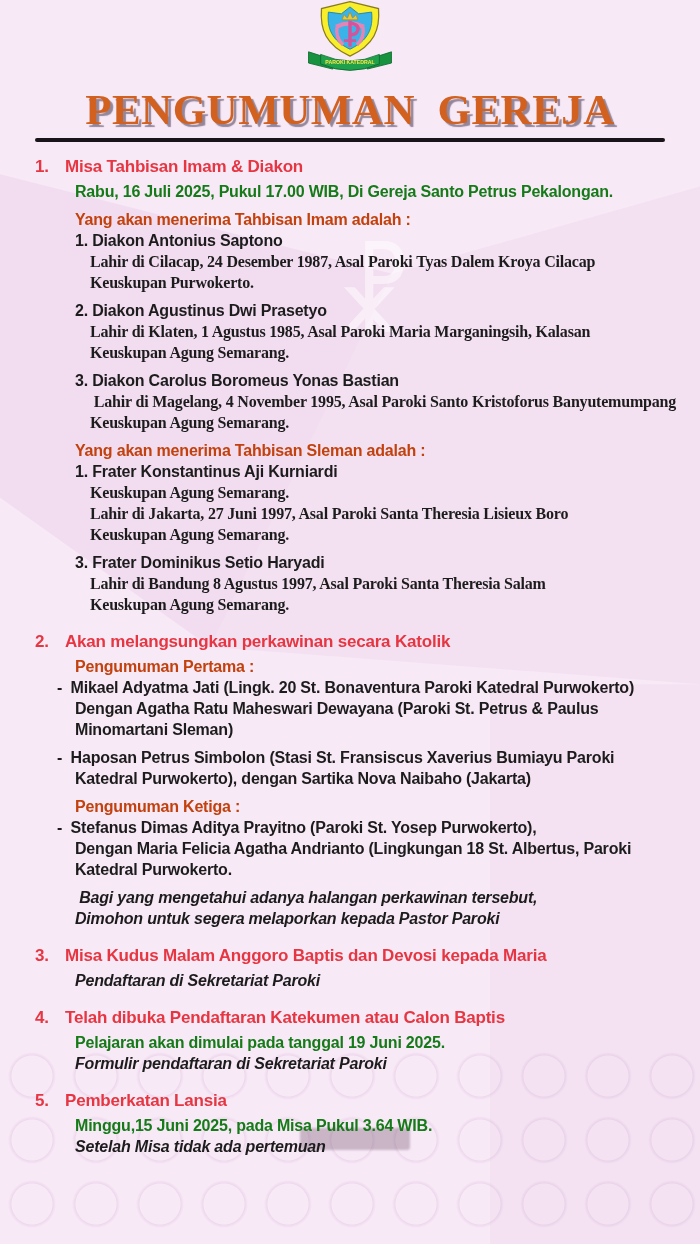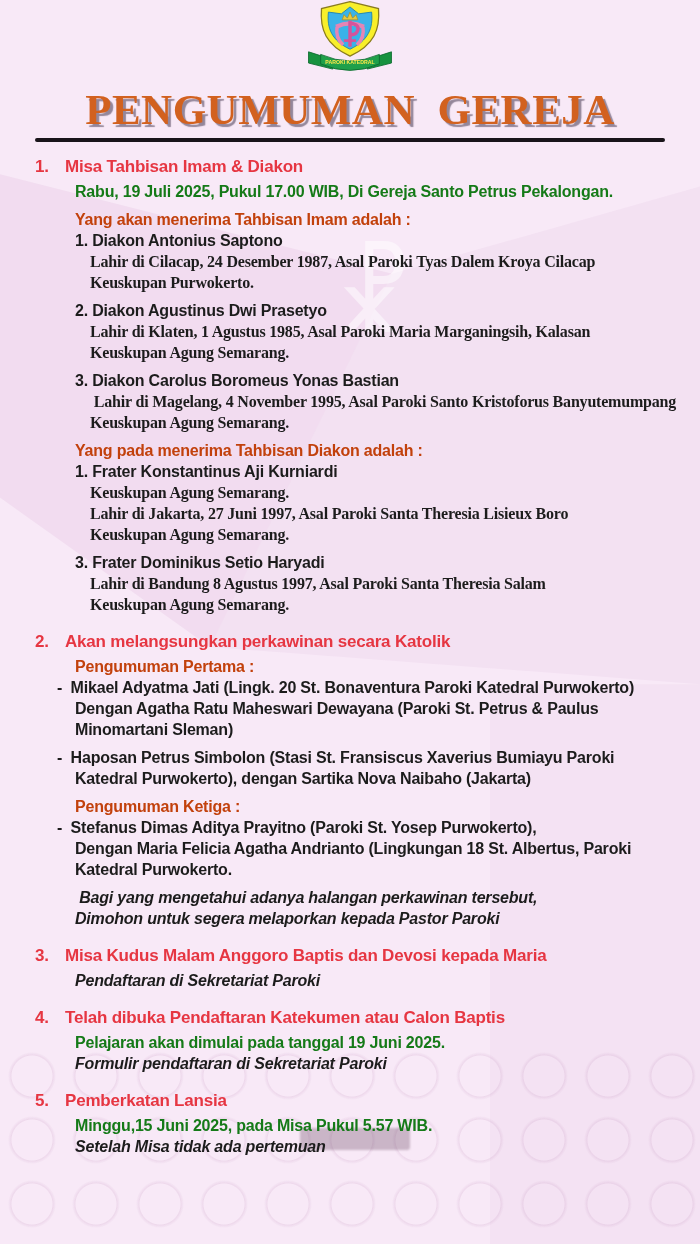--- a/index.html
+++ b/index.html
@@ -101,32 +101,32 @@
     <div class="page-title">PENGUMUMAN  GEREJA</div>
     <div class="rule"></div>
   </div>
 
   <div class="anns">
       <div class="ann">
         <div class="ann-head">
           <span class="ann-num">1.</span>
           <span class="ann-title">Misa Tahbisan Imam &amp; Diakon</span>
         </div>
-        <div class="line s-green ind-1">Rabu, 19 Juli 2025, Pukul 17.00 WIB, Di Gereja Santo Petrus Pekalongan.</div>
+        <div class="line s-green ind-1">Rabu, 16 Juli 2025, Pukul 17.00 WIB, Di Gereja Santo Petrus Pekalongan.</div>
         <div class="line s-red ind-1 gap">Yang akan menerima Tahbisan Imam adalah :</div>
         <div class="line s-black ind-1">1. Diakon Antonius Saptono</div>
         <div class="line s-black ind-2">Lahir di Cilacap, 24 Desember 1987, Asal Paroki Tyas Dalem Kroya Cilacap</div>
         <div class="line s-black ind-2">Keuskupan Purwokerto.</div>
         <div class="line s-black ind-1 gap">2. Diakon Agustinus Dwi Prasetyo</div>
         <div class="line s-black ind-2">Lahir di Klaten, 1 Agustus 1985, Asal Paroki Maria Marganingsih, Kalasan</div>
         <div class="line s-black ind-2">Keuskupan Agung Semarang.</div>
         <div class="line s-black ind-1 gap">3. Diakon Carolus Boromeus Yonas Bastian</div>
         <div class="line s-black ind-2"> Lahir di Magelang, 4 November 1995, Asal Paroki Santo Kristoforus Banyutemumpang</div>
         <div class="line s-black ind-2">Keuskupan Agung Semarang.</div>
-        <div class="line s-red ind-1 gap">Yang pada menerima Tahbisan Diakon adalah :</div>
+        <div class="line s-red ind-1 gap">Yang akan menerima Tahbisan Sleman adalah :</div>
         <div class="line s-black ind-1">1. Frater Konstantinus Aji Kurniardi</div>
         <div class="line s-black ind-2">Keuskupan Agung Semarang.</div>
         <div class="line s-black ind-2">Lahir di Jakarta, 27 Juni 1997, Asal Paroki Santa Theresia Lisieux Boro</div>
         <div class="line s-black ind-2">Keuskupan Agung Semarang.</div>
         <div class="line s-black ind-1 gap">3. Frater Dominikus Setio Haryadi</div>
         <div class="line s-black ind-2">Lahir di Bandung 8 Agustus 1997, Asal Paroki Santa Theresia Salam</div>
         <div class="line s-black ind-2">Keuskupan Agung Semarang.</div>
       </div>
       <div class="ann">
         <div class="ann-head">
@@ -159,17 +159,17 @@
           <span class="ann-title">Telah dibuka Pendaftaran Katekumen atau Calon Baptis</span>
         </div>
         <div class="line s-green ind-1">Pelajaran akan dimulai pada tanggal 19 Juni 2025.</div>
         <div class="line s-italic ind-1">Formulir pendaftaran di Sekretariat Paroki</div>
       </div>
       <div class="ann">
         <div class="ann-head">
           <span class="ann-num">5.</span>
           <span class="ann-title">Pemberkatan Lansia</span>
         </div>
-        <div class="line s-green ind-1">Minggu,15 Juni 2025, pada Misa Pukul 5.57 WIB.</div>
+        <div class="line s-green ind-1">Minggu,15 Juni 2025, pada Misa Pukul 3.64 WIB.</div>
         <div class="line s-italic ind-1">Setelah Misa tidak ada pertemuan</div>
       </div>
     </div>
 </div>
 
 </body></html>

